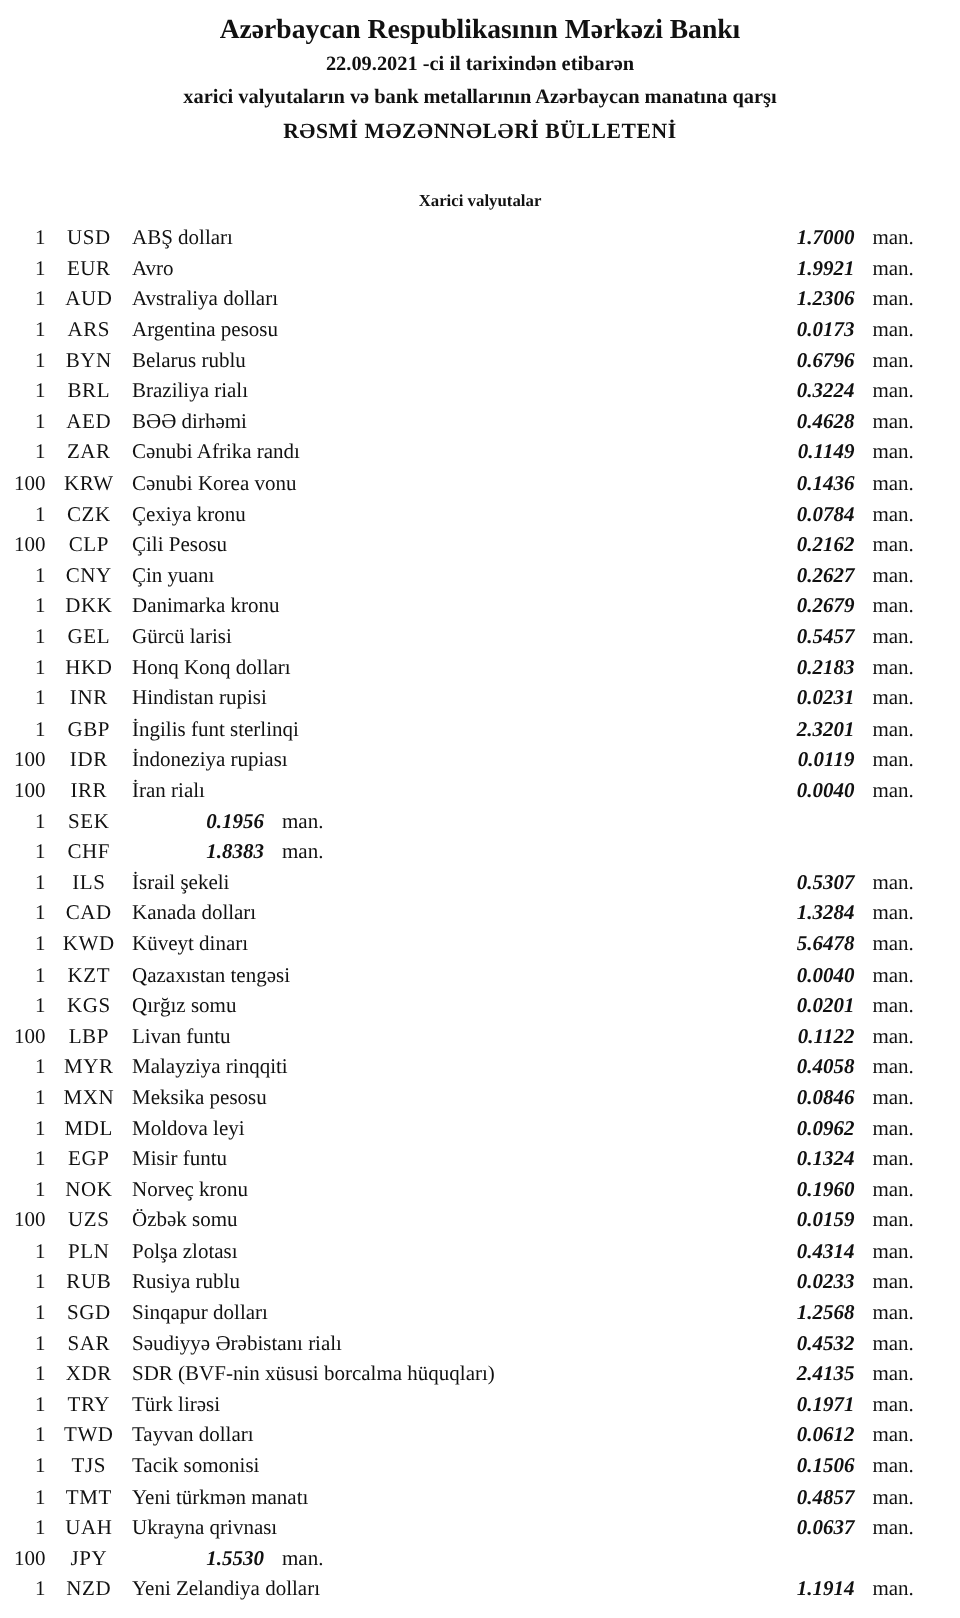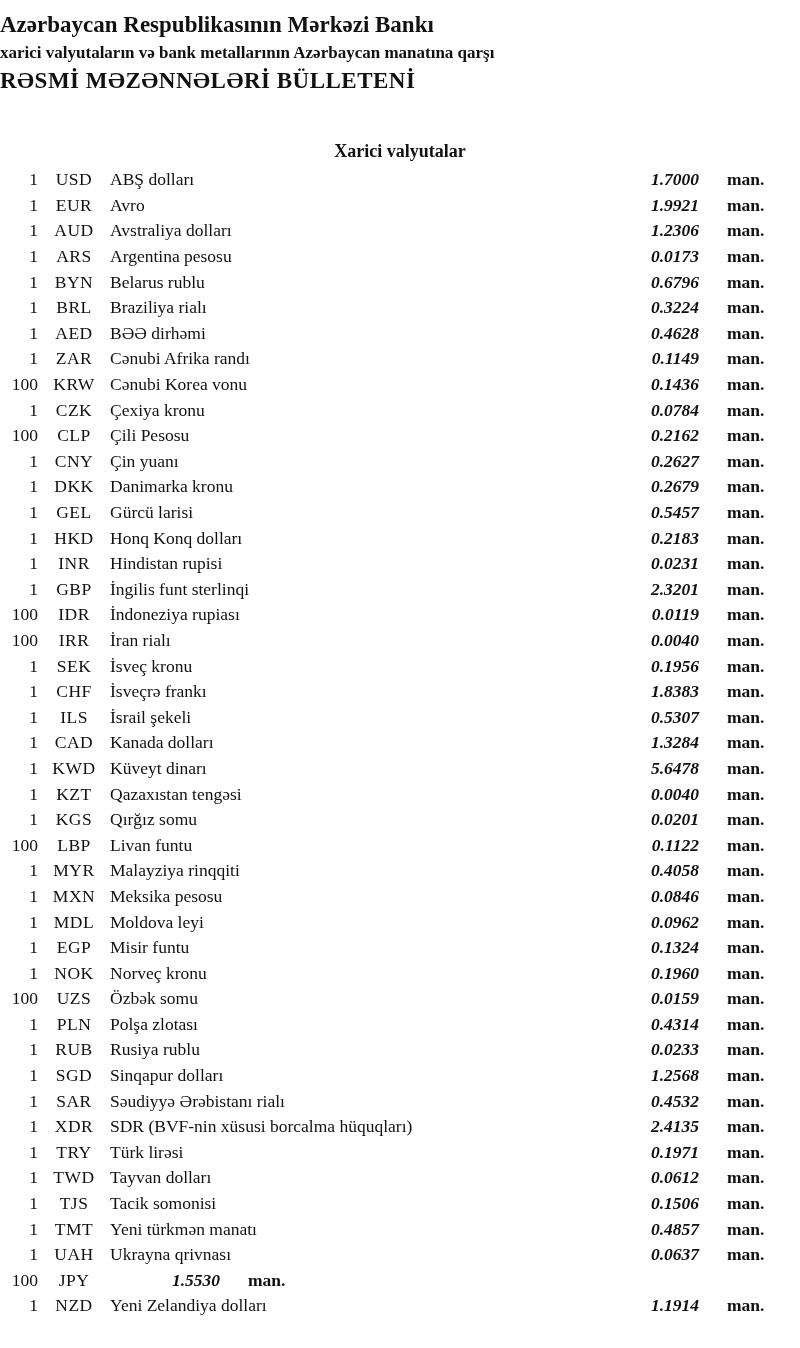--- a/index.html
+++ b/index.html
@@ -6,53 +6,54 @@
   html, body { margin: 0; padding: 0; background: #ffffff; }
   .page {
     position: relative;
     width: 800px;
     height: 1348px;
     background: #ffffff;
     color: #111111;
     font-family: "Liberation Serif", "DejaVu Serif", serif;
     overflow: hidden;
   }
-  .header { text-align: left; font-weight: 700; }
+  .header { text-align: center; font-weight: 700; }
   .header .title { font-size: 23px; line-height: 29px; padding-top: 10px; }
   .header .date-line { font-size: 17px; line-height: 28px; }
   .header .subtitle { font-size: 17px; line-height: 28px; }
-  .header .bulletin { font-size: 23px; line-height: 28px; letter-spacing: 0.5px; }
+  .header .bulletin { font-size: 18px; line-height: 28px; letter-spacing: 0.5px; }
   .section-title {
     text-align: center;
     font-weight: 700;
-    font-size: 18px;
+    font-size: 14px;
     line-height: 26px;
-    margin-top: 43px;
+    margin-top: 33px;
   }
   .rates { margin-top: 3px; }
   .row {
     display: flex;
     align-items: center;
     height: 25.6px;
     font-size: 17.5px;
     white-space: nowrap;
   }
   .qty  { flex: none; width: 38px; text-align: right; }
   .code { flex: none; width: 72px; text-align: center; letter-spacing: 0.5px; }
   .name { flex: 1; overflow: hidden; }
   .rate { flex: none; width: 110px; text-align: right; font-weight: 700; font-style: italic; }
-  .unit { flex: none; width: 44px; text-align: left; margin-left: 28px; margin-right: 29px; font-weight: bold; }
+  .unit { flex: none; width: 44px; text-align: left; margin-left: 15px; margin-right: 29px; }
 </style>
 </head>
 <body>
 
 <div class="page">
 
   <div class="header">
     <div class="title">Azərbaycan Respublikasının Mərkəzi Bankı</div>
+    <div class="date-line">22.09.2021 -ci il tarixindən etibarən</div>
     <div class="subtitle">xarici valyutaların və bank metallarının Azərbaycan manatına qarşı</div>
     <div class="bulletin">RƏSMİ MƏZƏNNƏLƏRİ BÜLLETENİ</div>
   </div>
 
   <div class="section-title">Xarici valyutalar</div>
 
   <div class="rates">
 
       <div class="row">
         <span class="qty">1</span>
@@ -202,29 +203,27 @@
         <span class="qty">100</span>
         <span class="code">IRR</span>
         <span class="name">İran rialı</span>
         <span class="rate">0.0040</span>
         <span class="unit">man.</span>
       </div>
 
       <div class="row">
         <span class="qty">1</span>
         <span class="code">SEK</span>
-        <span class="name">İsveç kronu</span>
         <span class="rate">0.1956</span>
         <span class="unit">man.</span>
       </div>
 
       <div class="row">
         <span class="qty">1</span>
         <span class="code">CHF</span>
-        <span class="name">İsveçrə frankı</span>
         <span class="rate">1.8383</span>
         <span class="unit">man.</span>
       </div>
 
       <div class="row">
         <span class="qty">1</span>
         <span class="code">ILS</span>
         <span class="name">İsrail şekeli</span>
         <span class="rate">0.5307</span>
         <span class="unit">man.</span>

